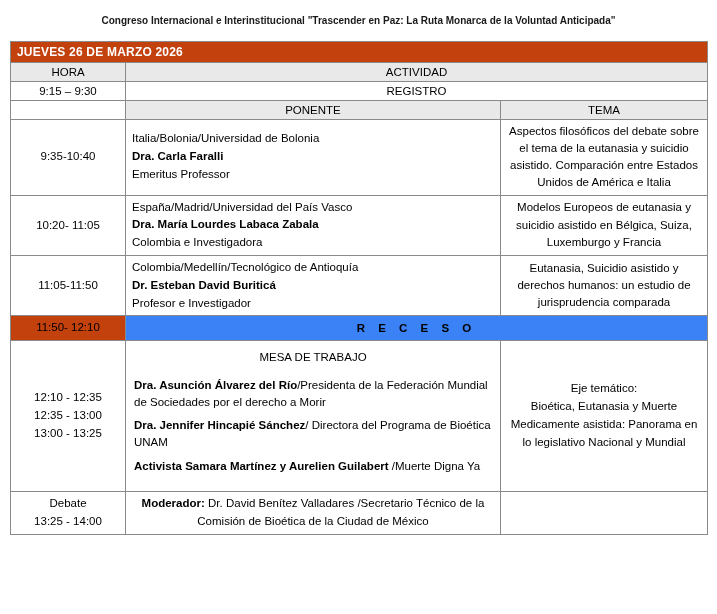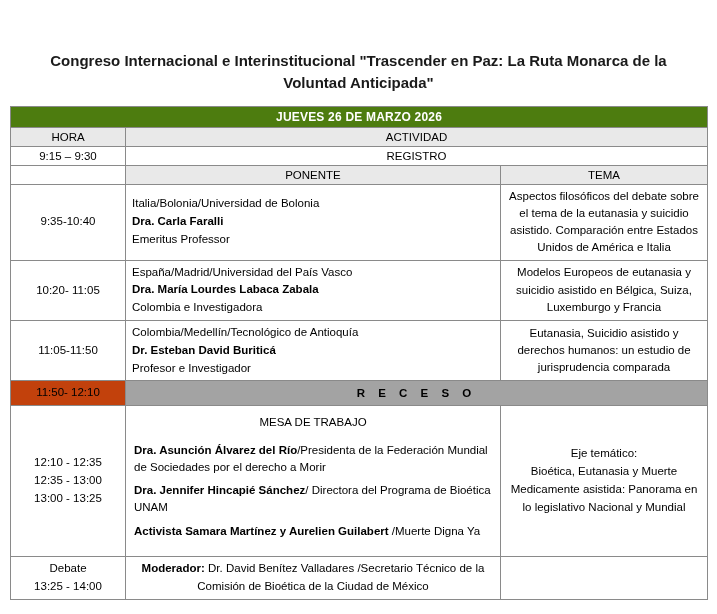--- a/index.html
+++ b/index.html
@@ -14,47 +14,46 @@
     color: #000000;
     overflow: hidden;
   }
   .page {
     width: 717px;
     box-sizing: border-box;
     padding: 0;
   }
   .doc-title {
     font-family: "Liberation Sans", sans-serif;
-    font-size: 15px;
+    font-size: 10px;
     font-weight: 600;
     text-align: center;
     line-height: 1.45;
     color: #1a1a1a;
     padding: 14px 36px 12px 36px;
     box-sizing: border-box;
-    margin-top: 36px;
   }
   table.schedule {
     border-collapse: collapse;
     table-layout: fixed;
     width: 697px;
     margin: 0 10px;
     font-family: "Liberation Sans", sans-serif;
     font-size: 11.5px;
   }
   table.schedule td, table.schedule th {
     border: 1px solid #8a8a8a;
     vertical-align: middle;
     padding: 3px 6px;
     box-sizing: border-box;
   }
   .band-day {
-    background: #4d7c0f;
+    background: #c2410c;
     color: #ffffff;
-    text-align: center;
+    text-align: left;
     font-weight: 700;
     font-size: 12px;
     letter-spacing: 0.2px;
     padding: 5px 4px;
   }
   .hdr {
     background: #e9e9e9;
     text-align: center;
     font-weight: 400;
     font-size: 11.5px;
@@ -81,21 +80,21 @@
     padding: 10px 8px;
   }
   .cell-tema {
     text-align: center;
     line-height: 1.5;
     font-size: 11.5px;
     padding: 8px 8px;
   }
   .strong { font-weight: 700; }
   .receso {
-    background: #a3a3a3;
+    background: #3b82f6;
     text-align: center;
     font-weight: 600;
     letter-spacing: 5px;
     font-size: 11.5px;
     padding: 4px;
   }
   .mesa-title {
     text-align: center;
     font-size: 11.5px;
     padding: 10px 0 14px 0;

